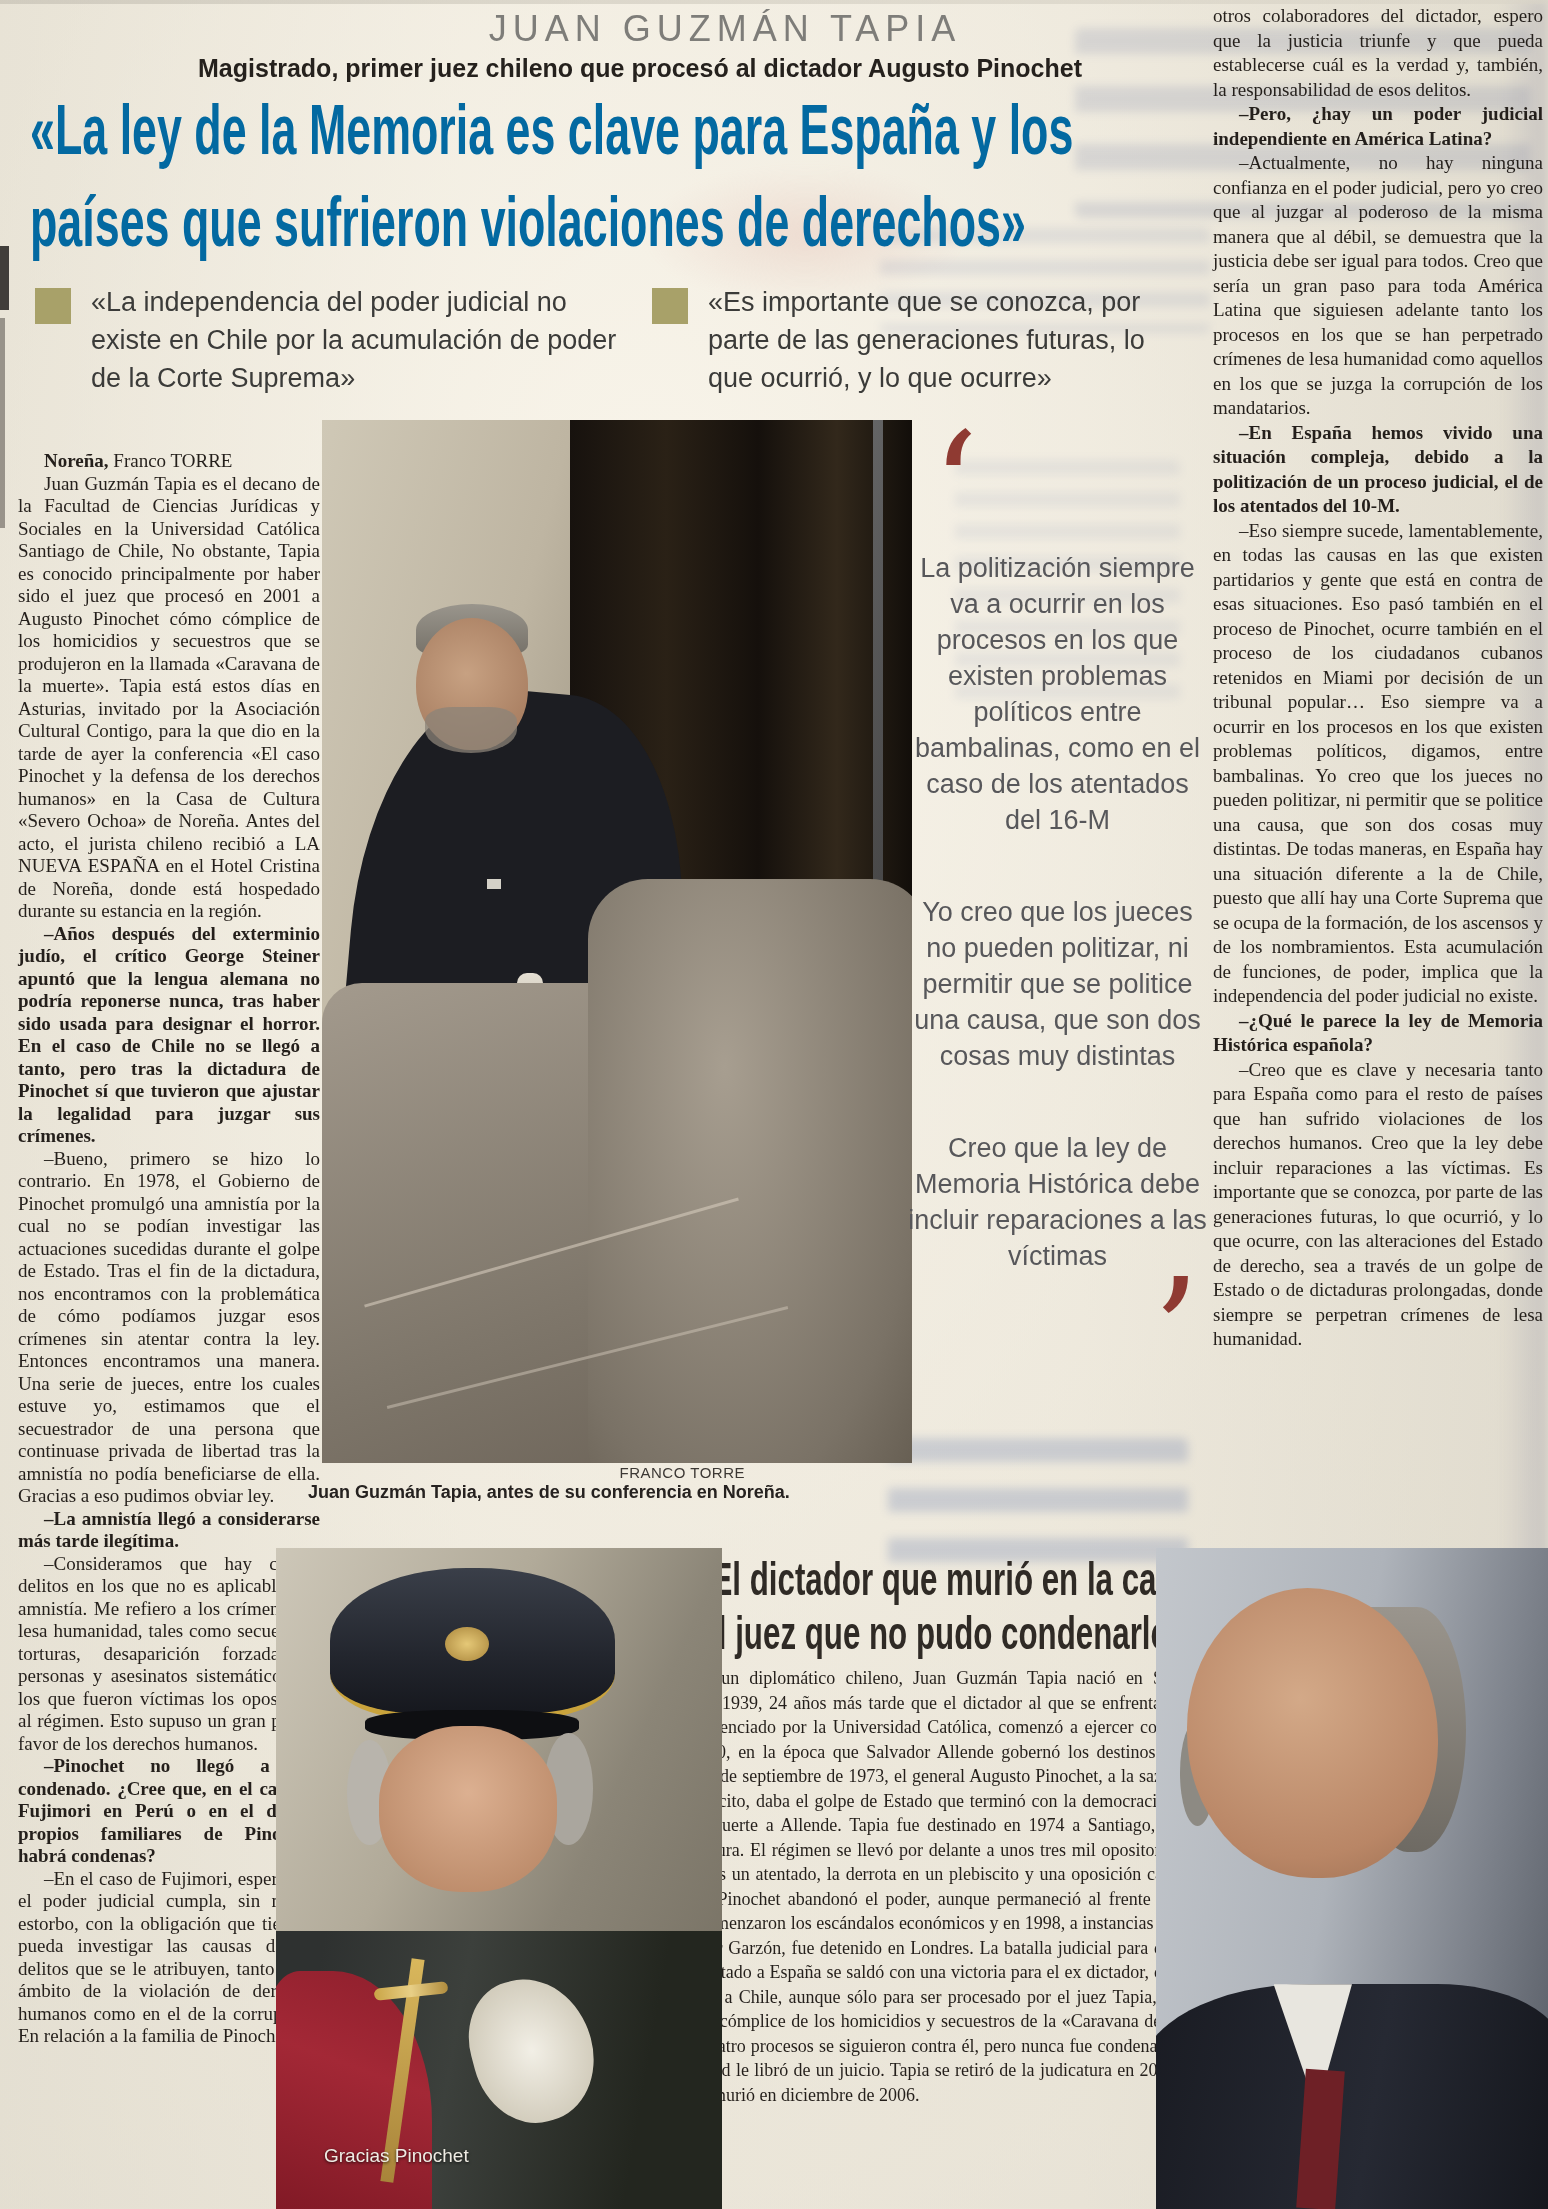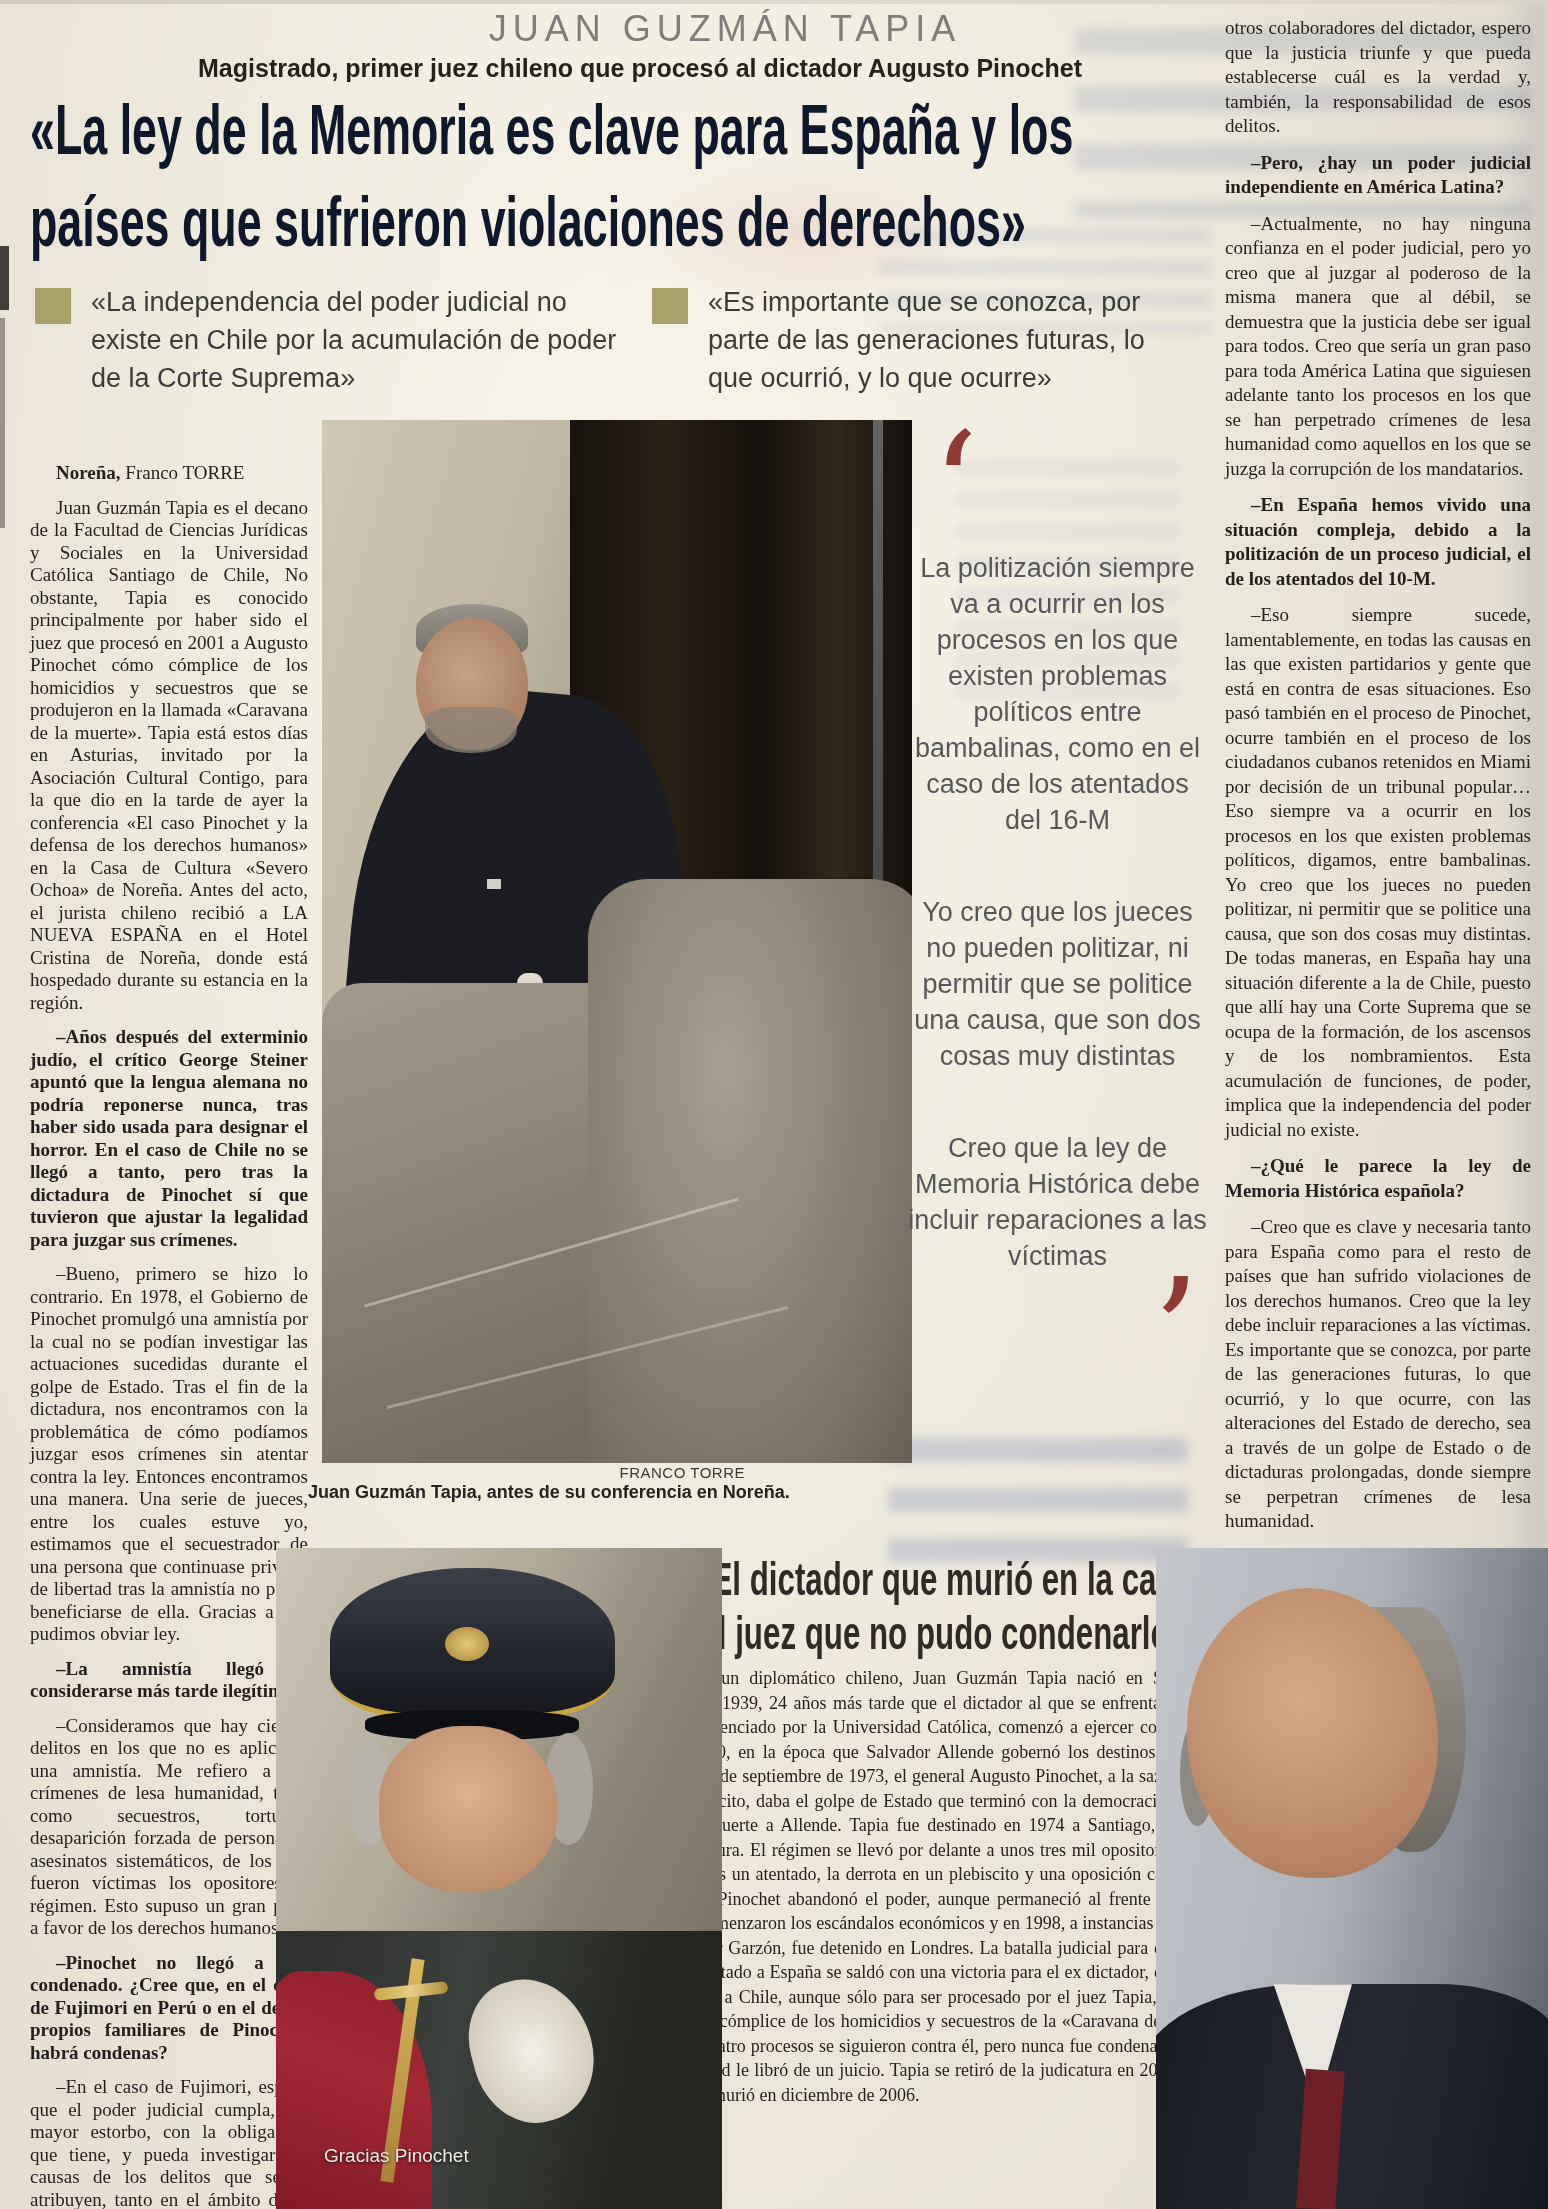--- a/index.html
+++ b/index.html
@@ -30,31 +30,31 @@
   .art-left1{position:absolute;left:0;top:246px;width:9px;height:64px;background:#23211e;opacity:.85;z-index:2;}
   .art-left2{position:absolute;left:0;top:318px;width:5px;height:210px;background:#55504a;opacity:.55;z-index:2;}
   .art-top{position:absolute;left:0;top:0;width:100%;height:4px;background:linear-gradient(90deg,#b9b4a8,#d8d3c6);opacity:.5;z-index:2;}
 
   .abs{position:absolute;z-index:3;}
 
   .kicker{left:125px;top:8px;width:1200px;text-align:center;
     font-family:"Liberation Sans",sans-serif;font-size:36px;letter-spacing:6px;color:#7e7d79;}
   .subtitle{left:0;top:54px;width:1280px;text-align:center;
     font-family:"Liberation Sans",sans-serif;font-size:25px;font-weight:bold;color:#25211d;}
-  .headline{left:30px;top:84px;width:1190px;color:#0f172a;
+  .headline{left:30px;top:84px;width:1190px;color:#0369a1;
     font-family:"Liberation Sans",sans-serif;font-weight:bold;font-size:70px;line-height:92px;}
   .headline .hl{display:inline-block;transform:scaleX(.64);transform-origin:0 50%;white-space:nowrap;}
 
   .deck{top:283px;font-family:"Liberation Sans",sans-serif;font-size:27px;line-height:38px;color:#3b3b39;}
   .deck-l{left:35px;width:600px;}
   .deck-r{left:652px;width:545px;}
   .deck .sq{float:left;width:36px;height:36px;margin:5px 20px 60px 0;background:#a8a169;}
 
   .col{font-size:19px;text-align:justify;}
-  .col p{margin:12px;text-indent:26px;}
+  .col p{margin:0;text-indent:26px;}
   .col p.q{font-weight:bold;}
   .col-left{left:18px;top:450px;width:302px;line-height:22.5px;}
   .col-right{left:1213px;top:4px;width:330px;line-height:24.5px;}
   .col-right p:first-child{text-indent:0;}
   .byline{margin:0;text-indent:88px;}
 
   .photo{overflow:hidden;}
   .photo-main{left:322px;top:420px;width:590px;height:1043px;background:#241d16;}
   .pm-wall{position:absolute;left:0;top:0;width:48%;height:62%;
     background:linear-gradient(105deg,#cfc8b6 0%,#beb5a2 55%,#978e7c 100%);}

